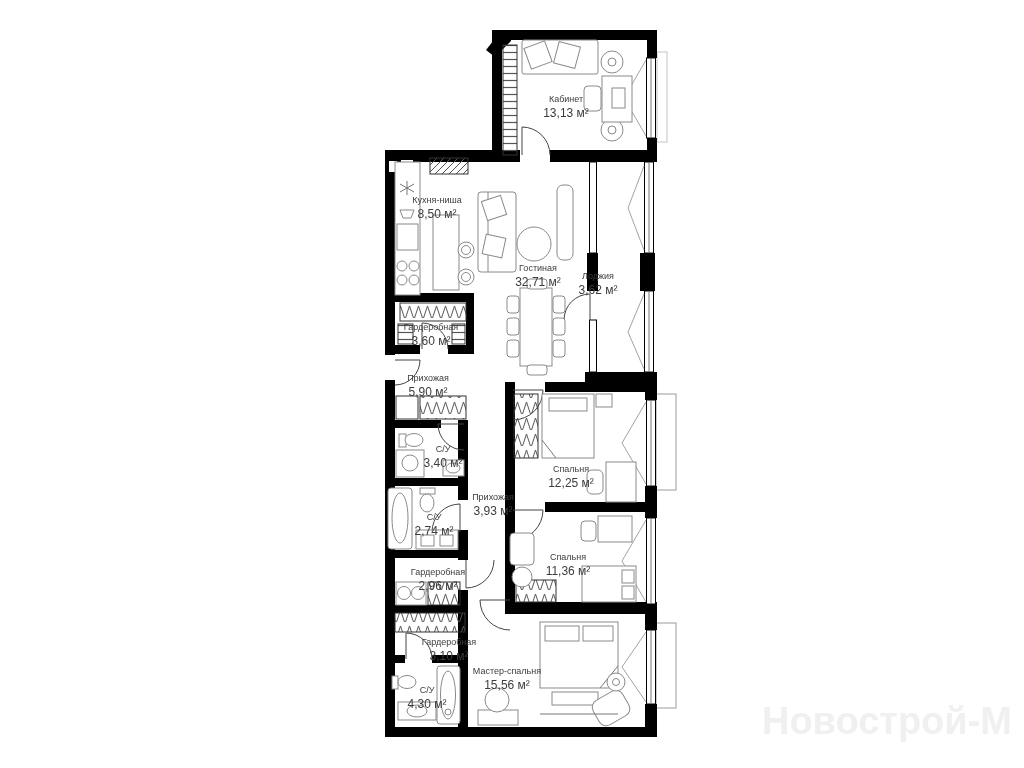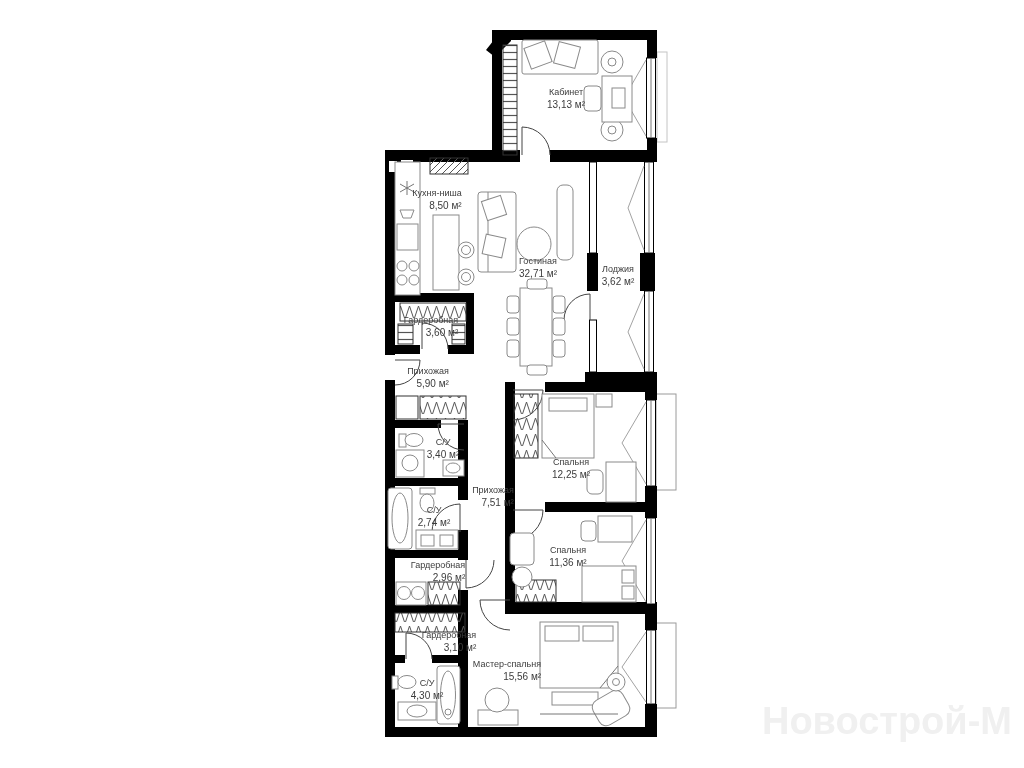--- a/index.html
+++ b/index.html
@@ -1,22 +1,22 @@
 <!DOCTYPE html>
 <html><head>
 <meta charset="utf-8">
 <style>
   html,body{margin:0;padding:0;background:#fff;}
   .stage{position:relative;width:1024px;height:768px;background:#ffffff;overflow:hidden;
          font-family:"Liberation Sans",sans-serif;}
   .stage svg{position:absolute;left:0;top:0;}
   .room-label{position:absolute;transform:translate(-50%,-50%);text-align:center;
-              color:#3c3c3c;white-space:nowrap;pointer-events:none;}
+              color:#3c3c3c;white-space:nowrap;pointer-events:none;margin-top:9px;}
   .room-name{font-size:9px;line-height:1.25;}
-  .room-area{font-size:10px;line-height:1.25;margin-top:1px;text-align:right;}
+  .room-area{font-size:12px;line-height:1.25;margin-top:1px;}
   .watermark{position:absolute;top:700px;right:12px;font-size:38px;font-weight:bold;
              color:#f0f0f0;letter-spacing:0px;}
 </style>
 </head>
 <body>
 
 <div class="stage">
 
 <svg width="1024" height="768" viewBox="0 0 1024 768">
   <defs>
@@ -297,39 +297,39 @@
   <div class="room-area">13,13 м²</div>
 </div>
 <div class="room-label" style="left:437px;top:200px">
   <div class="room-name">Кухня-ниша</div>
   <div class="room-area">8,50 м²</div>
 </div>
 <div class="room-label" style="left:538px;top:268px">
   <div class="room-name">Гостиная</div>
   <div class="room-area">32,71 м²</div>
 </div>
-<div class="room-label" style="left:618px;top:276px">
+<div class="room-label" style="left:598px;top:276px">
   <div class="room-name">Лоджия</div>
   <div class="room-area">3,62 м²</div>
 </div>
 <div class="room-label" style="left:431px;top:327px">
   <div class="room-name">Гардеробная</div>
   <div class="room-area">3,60 м²</div>
 </div>
 <div class="room-label" style="left:428px;top:378px">
   <div class="room-name">Прихожая</div>
   <div class="room-area">5,90 м²</div>
 </div>
 <div class="room-label" style="left:443px;top:449px">
   <div class="room-name">С/У</div>
   <div class="room-area">3,40 м²</div>
 </div>
 <div class="room-label" style="left:493px;top:497px">
   <div class="room-name">Прихожая</div>
-  <div class="room-area">7,51 м²</div>
+  <div class="room-area">3,93 м²</div>
 </div>
 <div class="room-label" style="left:571px;top:469px">
   <div class="room-name">Спальня</div>
   <div class="room-area">12,25 м²</div>
 </div>
 <div class="room-label" style="left:434px;top:517px">
   <div class="room-name">С/У</div>
   <div class="room-area">2,74 м²</div>
 </div>
 <div class="room-label" style="left:568px;top:557px">

